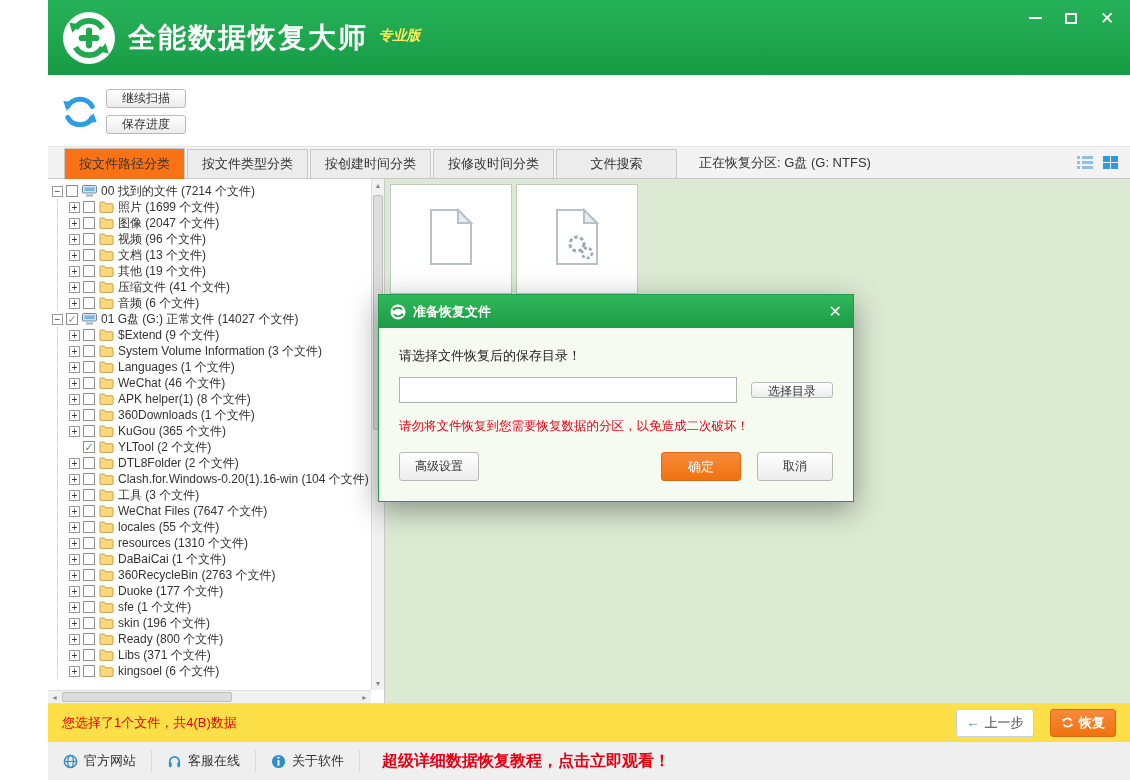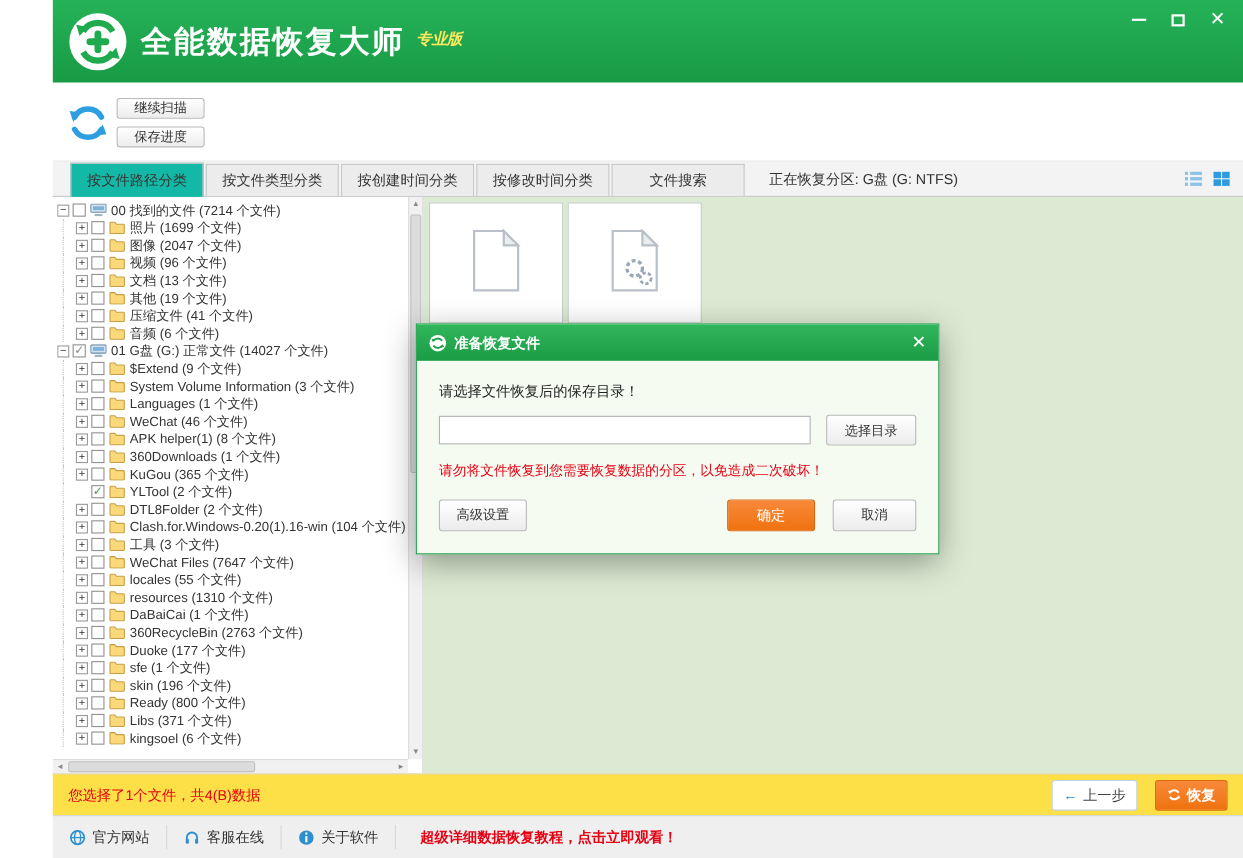--- a/index.html
+++ b/index.html
@@ -27,21 +27,21 @@
   .progress-fill { height:100%; background:#2cb050; min-width:14px; }
   .scan-alert { color:#e60012; font-weight:bold; font-size:13px; margin-top:5px; white-space:nowrap; }
   .scan-stats { font-size:12px; color:#222; margin-top:6px; white-space:nowrap; }
   .scan-stats .stat { margin-right:28px; }
   .scan-actions { width:80px; display:flex; flex-direction:column; justify-content:center; gap:7px; flex:none; }
   .btn-plain { height:19px; background:linear-gradient(#ffffff,#ececec); border:1px solid #b9b9b9; border-radius:3px; font-size:12px; color:#333; cursor:pointer; }
 
   
   .tabbar { height:32px; background:#f3f3f3; border-bottom:1px solid #c8c8c8; display:flex; align-items:flex-end; padding-left:16px; position:relative; flex:0 0 auto; }
   .tab { width:121px; height:29px; border:1px solid #c8c8c8; border-bottom:none; margin-right:2px; background:#ececec; display:flex; align-items:center; justify-content:center; font-size:13px; color:#333; cursor:pointer; position:relative; }
-  .tab.active { background:#14b8a6; height:31px; z-index:2; margin-bottom:-1px;margin-top:20px; }
+  .tab.active { background:#f97316; height:31px; z-index:2; margin-bottom:-1px;margin-top:20px; }
   .partition-status { margin-left:20px; font-size:13px; color:#333; align-self:center; white-space:nowrap; }
   .view-icons { position:absolute; right:12px; top:0; height:100%; display:flex; align-items:center; gap:10px; }
   .view-btn { cursor:pointer; display:flex; align-items:center; }
 
   
   .main { flex:1; display:flex; position:relative; overflow:hidden; min-height:0; }
   .tree-panel { width:337px; background:#fff; border-right:1px solid #c9c9c9; position:relative; overflow:hidden; flex:none; }
   .tree-scroll { position:absolute; top:4px; left:4px; right:14px; bottom:14px; overflow:hidden; }
   .tree-row { height:16px; display:flex; align-items:center; white-space:nowrap; }
   .indent { width:12px; height:100%; margin-left:5px; border-left:1px dotted #c2c2c2; flex:none; }
@@ -68,40 +68,40 @@
 
   
   .dialog { position:absolute; left:330px; top:115px; width:476px; background:#f6fbf2; border:1px solid #1f9e4a; box-shadow:0 8px 28px rgba(0,0,0,.38); z-index:10; }
   .dialog-header { height:33px; background:linear-gradient(#30b75b,#1b9b45); display:flex; align-items:center; padding:0 11px; }
   .dialog-title { font-size:13px; font-weight:bold; color:#fff; margin-left:7px; }
   .dialog-close { margin-left:auto; color:#fff; font-size:16px; font-weight:bold; cursor:pointer; line-height:1; }
   .dialog-body { padding:19px 20px 20px 20px; }
   .dialog-label { font-size:13px; color:#222; }
   .dir-row { display:flex; margin-top:12px; gap:14px; align-items:center; }
   .dir-input { flex:1; height:26px; border:1px solid #b3b3b3; background:#fff; padding:0 6px; font-size:12px; }
-  .choose-btn { width:82px; height:28px; flex:none; }
+  .choose-btn { width:82px; height:16px; flex:none; }
   .dialog-warning { color:#e60012; font-size:12.5px; margin-top:15px; white-space:nowrap; }
   .dialog-actions { display:flex; margin-top:17px; align-items:center; }
   .adv-btn { width:80px; height:29px; }
   .btn-orange { background:linear-gradient(#f8893a,#f0720f); border:1px solid #d96a10; color:#fff; border-radius:3px; cursor:pointer; font-size:13px; }
   .ok-btn { width:80px; height:29px; margin-left:auto; }
   .cancel-btn { width:76px; height:29px; margin-left:16px; }
 
   
   .statusbar { height:38px; background:#fde047; border-top:1px solid #dadada; display:flex; align-items:center; padding:0 14px; flex:0 0 auto; }
   .selection-text { color:#e60012; font-size:13px; }
   .prev-btn { margin-left:auto; width:78px; height:28px; background:#fff; border:1px solid #c3d2e2; border-radius:3px; font-size:13px; color:#444; display:flex; align-items:center; justify-content:center; gap:5px; cursor:pointer; }
   .prev-arrow { color:#2d8fd8; font-weight:bold; }
   .recover-btn { width:66px; height:28px; margin-left:16px; display:flex; align-items:center; justify-content:center; gap:5px; font-weight:bold; }
 
   
   .footer { height:39px; background:#efefef; border-top:1px solid #d5d5d5; display:flex; align-items:center; flex:0 0 auto; }
   .footer-link { display:flex; align-items:center; gap:6px; padding:0 15px; height:22px; border-right:1px solid #d8d8d8; font-size:13px; color:#333; cursor:pointer; }
   .f-ico { display:flex; align-items:center; }
-  .footer-promo { color:#e60012; font-weight:bold; font-size:13px; margin-left:22px; }
+  .footer-promo { color:#e60012; font-weight:bold; font-size:16px; margin-left:22px; }
 </style>
 </head>
 <body>
 
 <div class="window">
 
   <header class="titlebar">
     <div class="logo">
       <svg width="54" height="54" viewBox="0 0 52 52">
         <circle cx="26" cy="26" r="25" fill="#fff"></circle>

